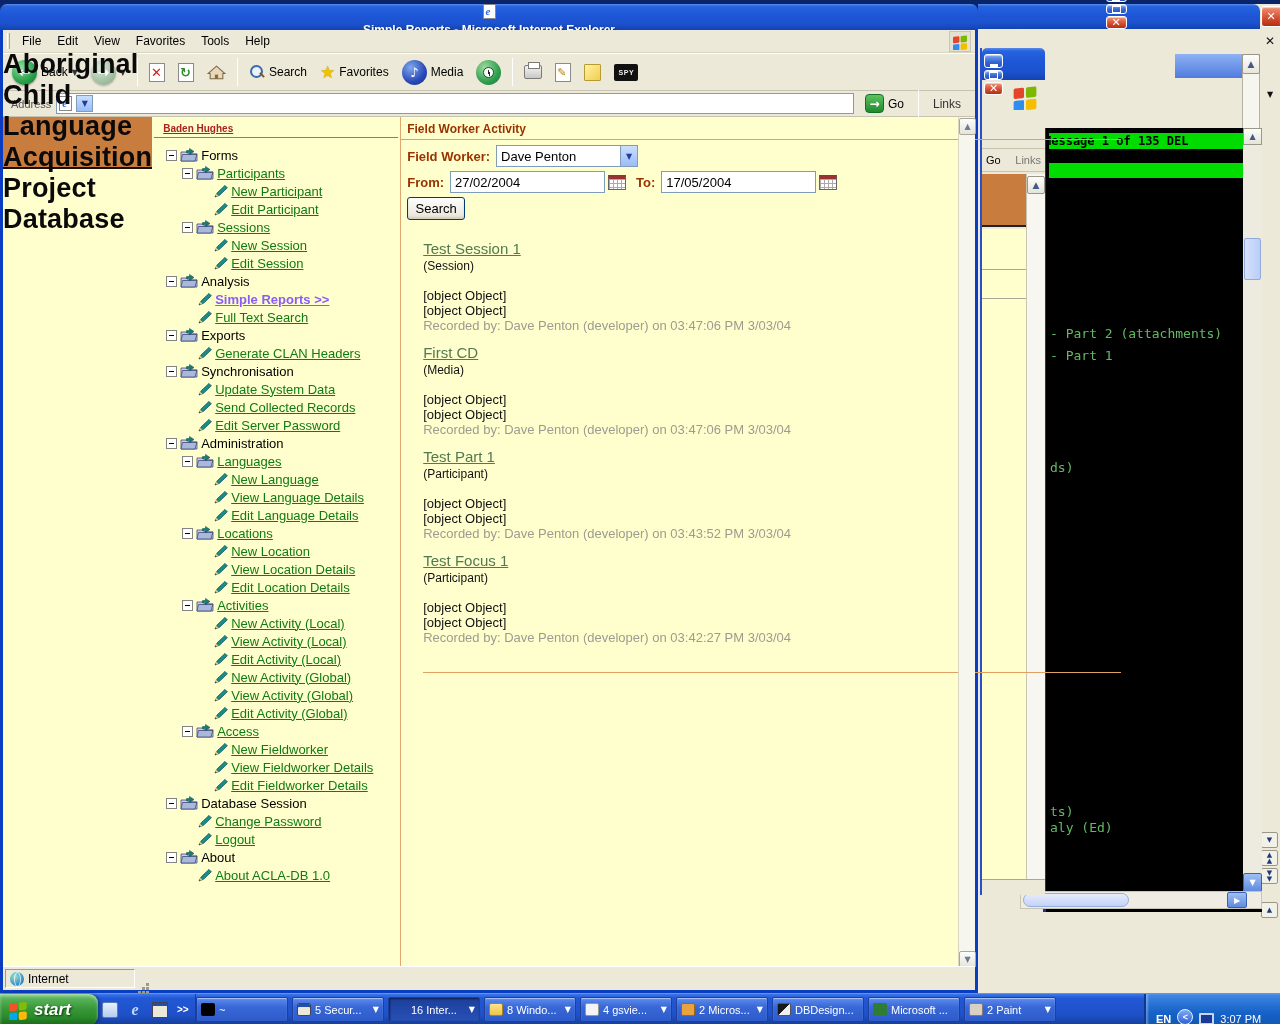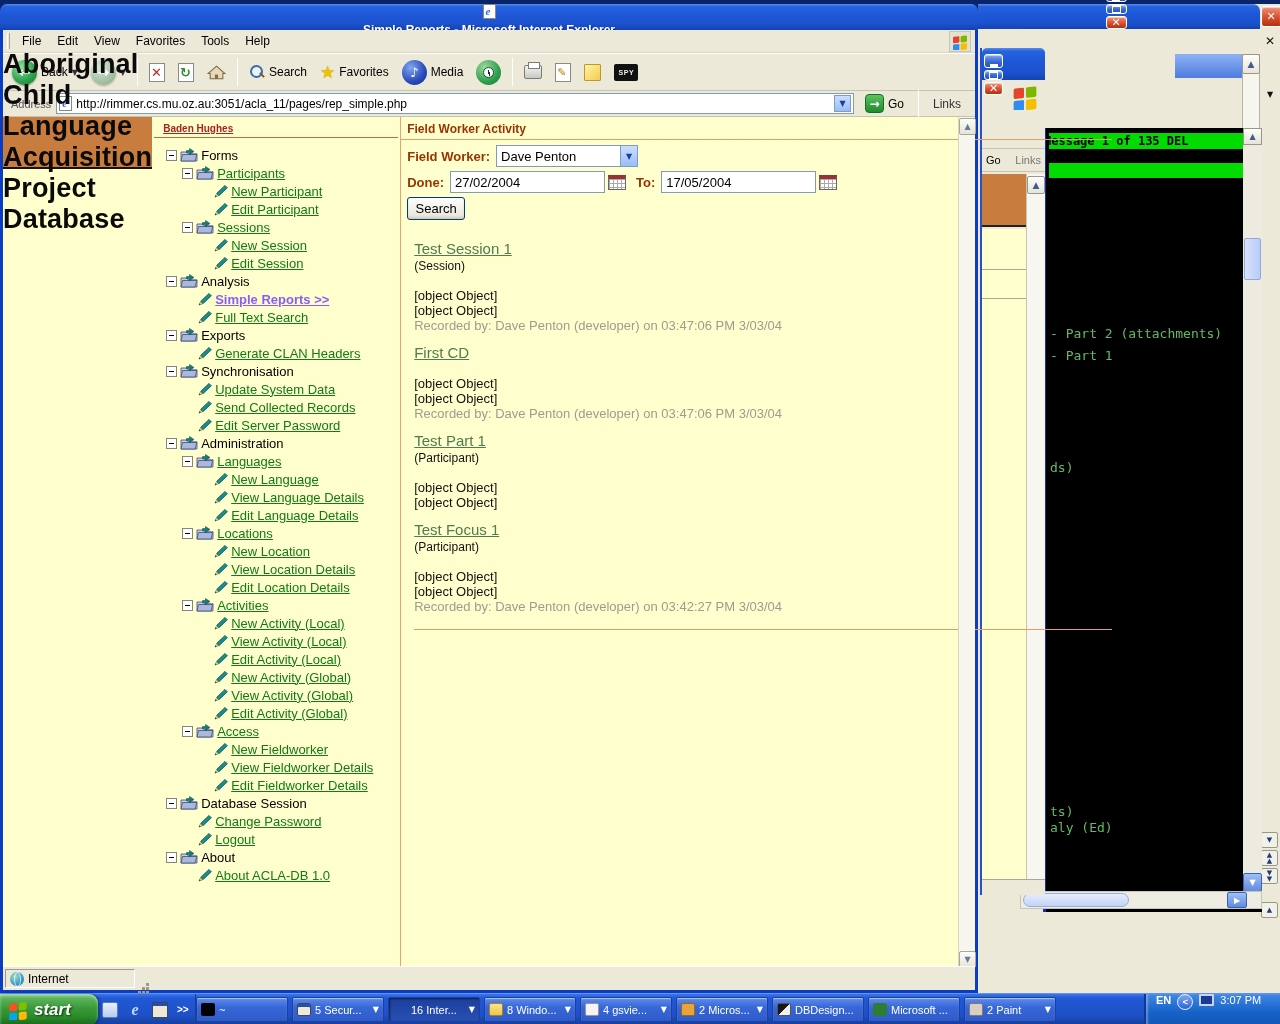--- a/index.html
+++ b/index.html
@@ -136,21 +136,21 @@
 #main-panel{flex:1;overflow:hidden;}
 #report-title{color:#993300;font-weight:bold;font-size:12px;padding:5px 0 3px 6px;border-bottom:1px solid #E0A060;}
 #report-form{padding:5px 0 0 6px;}
 .frow{display:flex;align-items:center;margin-bottom:4px;}
 .flabel{color:#993300;font-weight:bold;font-size:13px;margin-right:6px;}
 .xp-select{width:142px;height:22px;background:#fff;border:1px solid #7F9DB9;display:flex;align-items:center;justify-content:space-between;padding-left:4px;font-size:13px;}
 .xp-select .arrowbtn{width:17px;height:20px;background:linear-gradient(#CBDEFD,#9ABCF8);border-left:1px solid #7F9DB9;color:#1C3E9E;font-size:8px;display:flex;align-items:center;justify-content:center;}
 .xp-input{width:155px;height:22px;background:#fff;border:1px solid #7F9DB9;font-size:13px;padding:0 4px;display:flex;align-items:center;}
 .cal-icon{width:18px;height:15px;background-color:#fff;border:1px solid #666;border-top:4px solid #993333;margin-left:3px;background-image:repeating-linear-gradient(90deg,#AAA 0 1px,transparent 1px 4px),repeating-linear-gradient(#AAA 0 1px,transparent 1px 4px);flex:none;}
 #search-btn{margin-top:4px;width:58px;height:23px;border:1px solid #003C74;border-radius:3px;background:linear-gradient(#FEFEFE,#E8E4D8);font-size:13px;display:flex;align-items:center;justify-content:center;box-shadow:inset 0 -2px 2px rgba(180,170,140,.4);}
-#results{margin:20px 0 0 13px;border-bottom:1px solid #E0A060;padding-bottom:4px;width:698px;}
+#results{margin:20px 0 0 22px;border-bottom:1px solid #E0A060;padding-bottom:16px;width:698px;}
 .result{margin-bottom:11px;}
 .result-title{font-size:15px;color:#527A50;text-decoration:underline;display:inline-block;}
 .result-type{font-size:12px;color:#111;margin-top:2px;}
 .result-lines{margin-top:15px;}
 .result-line{font-size:13px;line-height:15px;color:#111;}
 .result-rec{font-size:13px;line-height:15px;color:#9C9C90;}
 
 #content-scroll{width:17px;background:#F6F5EE;border-left:1px solid #D8D5C2;position:relative;}
 .cs-btn{position:absolute;left:0;width:17px;height:17px;background:linear-gradient(#FDFDFB,#E6E4D8);border:1px solid #ACA899;border-radius:2px;color:#6A7A9A;font-size:8px;display:flex;align-items:center;justify-content:center;}
 .cs-up{top:1px;}
@@ -183,21 +183,21 @@
 .tb-ico{width:14px;height:13px;border-radius:2px;flex:none;display:flex;align-items:center;justify-content:center;font-size:9px;font-weight:bold;}
 .tb-ico[data-icon="console"]{background:#000;color:#3C3;font-size:7px;}
 .tb-ico[data-icon="window"]{background:#ECE9D8;border:1px solid #445;box-shadow:inset 0 3px 0 #234FA8;}
 .tb-ico[data-icon="ie"]{color:#CFE0FF;font-family:"Liberation Serif",serif;font-style:italic;font-size:14px;}
 .tb-ico[data-icon="folder"]{background:linear-gradient(#FBE48A,#EFC34A);border:1px solid #A88324;}
 .tb-ico[data-icon="gsview"]{background:#F4F4F4;border:1px solid #999;color:#C33;}
 .tb-ico[data-icon="outlook"]{background:#E8A33D;border:1px solid #9A6A1A;color:#fff;}
 .tb-ico[data-icon="dbdesign"]{background:linear-gradient(135deg,#181818 0 50%,#EFEFEF 50% 100%);border:1px solid #555;}
 .tb-ico[data-icon="excel"]{background:#2E7D32;color:#fff;}
 .tb-ico[data-icon="paint"]{background:#D8D0C0;border:1px solid #877;color:#A33;font-size:8px;}
-#tray{position:absolute;right:0;top:0;height:31px;width:136px;background:linear-gradient(#4187E5,#1662C8 60%,#1257B4);border-left:2px solid #0C3A92;box-shadow:inset 2px 0 2px rgba(255,255,255,.3);display:flex;align-items:flex-start;gap:6px;padding:0 8px 0 10px;color:#fff;}
+#tray{position:absolute;right:0;top:0;height:31px;width:136px;background:linear-gradient(#4187E5,#1662C8 60%,#1257B4);border-left:2px solid #0C3A92;box-shadow:inset 2px 0 2px rgba(255,255,255,.3);display:flex;align-items:flex-end;gap:6px;padding:0 8px 0 10px;color:#fff;}
 #tray-lang{font-size:11px;font-weight:bold;}
 .tray-chev{width:16px;height:16px;border-radius:50%;background:linear-gradient(#7FAAF2,#2A62D8);border:1px solid #E8F0FF;color:#fff;font-size:9px;font-weight:bold;display:flex;align-items:center;justify-content:center;}
 .tray-disp{width:15px;height:12px;background:#1A3A9A;border:2px solid #C8D4E8;border-radius:1px;}
 #tray-time{font-size:11px;}
 
 
 .winflag{display:inline-block;flex:none;}
 </style>
 </head>
 <body>
@@ -412,21 +412,20 @@
       </div>
       <div class="tbtn">
         <span class="spy-ico">SPY</span>
       </div>
     </div>
 
     <div id="addrbar">
       <span id="addr-label">Address</span>
       <div id="addr-field">
         <span class="page-ico"></span>
-        <span id="addr-url">http://rimmer.cs.mu.oz.au:3051/acla_11/pages/rep_simple.php</span>
         <span id="addr-drop">
             <span class="g">▼</span>
           </span>
       </div>
       <div id="go-btn">
         <span class="go-ico">
             <span class="g">→</span>
           </span>
         <span>Go</span>
       </div>
@@ -875,21 +874,21 @@
               <div class="frow">
                 <span class="flabel">Field Worker:</span>
                 <div class="xp-select">
                   <span>Dave Penton</span>
                   <span class="arrowbtn">
                       <span class="g">▼</span>
                     </span>
                 </div>
               </div>
               <div class="frow">
-                <span class="flabel">Done:</span>
+                <span class="flabel">From:</span>
                 <div class="xp-input">
                   <span>27/02/2004</span>
                 </div>
                 <span class="cal-icon"></span>
                 <span class="flabel" style="margin-left:10px;">To:</span>
                 <div class="xp-input">
                   <span>17/05/2004</span>
                 </div>
                 <span class="cal-icon"></span>
               </div>
@@ -904,38 +903,40 @@
 
                       <div class="result-line">[object Object]</div>
 
                       <div class="result-line">[object Object]</div>
                     </div>
                   <div class="result-rec">Recorded by: Dave Penton (developer) on 03:47:06 PM 3/03/04</div>
                 </div>
 
                 <div class="result">
                   <span class="result-title">First CD</span>
+                  <div class="result-type">(Media)</div>
                   <div class="result-lines">
 
                       <div class="result-line">[object Object]</div>
 
                       <div class="result-line">[object Object]</div>
                     </div>
                   <div class="result-rec">Recorded by: Dave Penton (developer) on 03:47:06 PM 3/03/04</div>
                 </div>
 
                 <div class="result">
                   <span class="result-title">Test Part 1</span>
                   <div class="result-type">(Participant)</div>
                   <div class="result-lines">
 
                       <div class="result-line">[object Object]</div>
 
                       <div class="result-line">[object Object]</div>
                     </div>
+                  <div class="result-rec">Recorded by: Dave Penton (developer) on 03:43:52 PM 3/03/04</div>
                 </div>
 
                 <div class="result">
                   <span class="result-title">Test Focus 1</span>
                   <div class="result-type">(Participant)</div>
                   <div class="result-lines">
 
                       <div class="result-line">[object Object]</div>
 
                       <div class="result-line">[object Object]</div>

